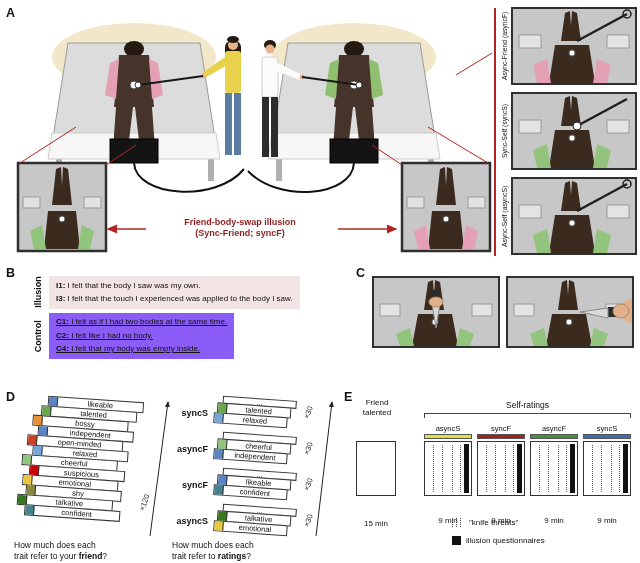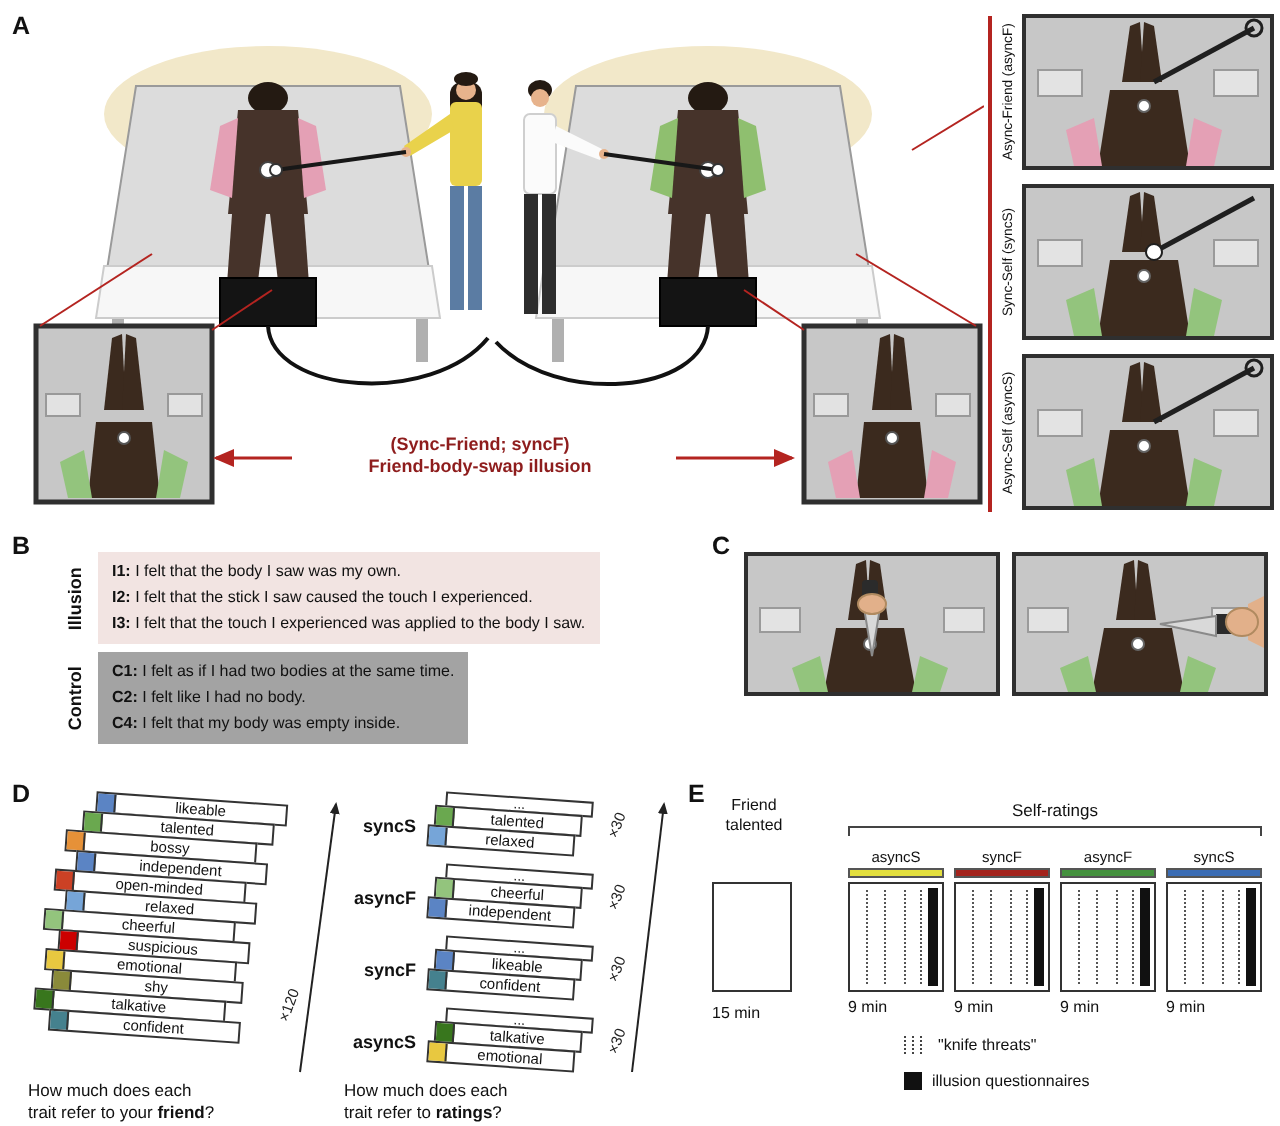--- a/index.html
+++ b/index.html
@@ -40,21 +40,21 @@
 .ministack .tcard:nth-child(3){margin-left:0}
 .dcap{position:absolute;text-align:left;font-size:8.5px;line-height:1.3}
 
 .ebox1{position:absolute;border:1px solid #333;background:#fff}
 .econd{position:absolute;width:48px}
 .ename{font-size:7.5px;text-align:center;height:10px;line-height:10px}
 .ebar{height:5px;margin-bottom:2px;border:0.5px solid #555}
 .ebox2{position:relative;height:55px;border:1px solid #333;background:#fff}
 .ebox2 i{position:absolute;top:3px;bottom:3px;width:0;border-left:1px dotted #555}
 .qbar{position:absolute;right:2px;top:2px;bottom:2px;width:5px;background:#111}
-.edur{font-size:8px;text-align:left;margin-top:3px}
+.edur{font-size:8px;text-align:center;margin-top:20px}
 .eleg{position:absolute;display:flex;align-items:center;gap:5px;font-size:8px}
 .legdots i{display:inline-block;width:0;height:9px;border-left:1.5px dotted #444;margin-right:3px;vertical-align:middle}
 .legsq{width:9px;height:9px;background:#111;display:inline-block}
 .ebracket{position:absolute;height:5px;border-top:1px solid #444;border-left:1px solid #444;border-right:1px solid #444}
 </style>
 </head>
 <body>
 
 <div id="fig">
 
@@ -171,22 +171,22 @@
       <line x1="440" y1="70" x2="476" y2="48"></line>
     </g>
 
     <g>
       <line x1="130" y1="224" x2="92" y2="224" stroke="#b42420" stroke-width="1.5" marker-end="url(#arrR)"></line>
       <line x1="322" y1="224" x2="380" y2="224" stroke="#b42420" stroke-width="1.5" marker-end="url(#arrR)"></line>
     </g>
   </svg>
 
   <div class="abs acap" style="left:150px;top:217px;width:180px">
+    <div>Friend-body-swap illusion</div>
     <div>(Sync-Friend; syncF)</div>
-    <div>Friend-body-swap illusion</div>
   </div>
 
   <div class="abs" style="left:494px;top:8px;width:2px;height:248px;background:#b42420"></div>
   <div class="abs" style="left:500px;top:7px">
 
     <div class="sidepanel">
       <div class="sidelabel">Async-Friend (asyncF)</div>
       <div class="povframe">
         <svg width="122" height="74" viewBox="0 0 122 74">
           <rect width="122" height="74" fill="#c7c7c7"></rect>
@@ -248,27 +248,26 @@
       </div>
     </div>
   </div>
 
   <div class="plabel" style="left:6px;top:266px">B</div>
   <div class="abs" style="left:30px;top:276px">
     <div class="qgroup">
       <div class="qvlabel">Illusion</div>
       <div class="qrows" style="background: rgb(242, 228, 226);">
         <div class="qrow"><b>I1:</b> <span>I felt that the body I saw was my own.</span></div>
-        <div class="qrow"><b>I2:</b> <span>I felt that the stick I saw caused the touch I experienced.</span></div>
         <div class="qrow"><b>I3:</b> <span>I felt that the touch I experienced was applied to the body I saw.</span></div>
       </div>
     </div>
     <div class="qgroup">
       <div class="qvlabel">Control</div>
-      <div class="qrows" style="background: #a3a3a3;">
+      <div class="qrows" style="background: #8b5cf6; text-decoration: underline;">
         <div class="qrow"><b>C1:</b> <span>I felt as if I had two bodies at the same time.</span></div>
         <div class="qrow"><b>C2:</b> <span>I felt like I had no body.</span></div>
         <div class="qrow"><b>C4:</b> <span>I felt that my body was empty inside.</span></div>
       </div>
     </div>
   </div>
 
   <div class="plabel" style="left:356px;top:266px">C</div>
   <div class="cframe" style="left:372px;top:276px">
     <svg width="124" height="68" viewBox="0 0 124 68">

